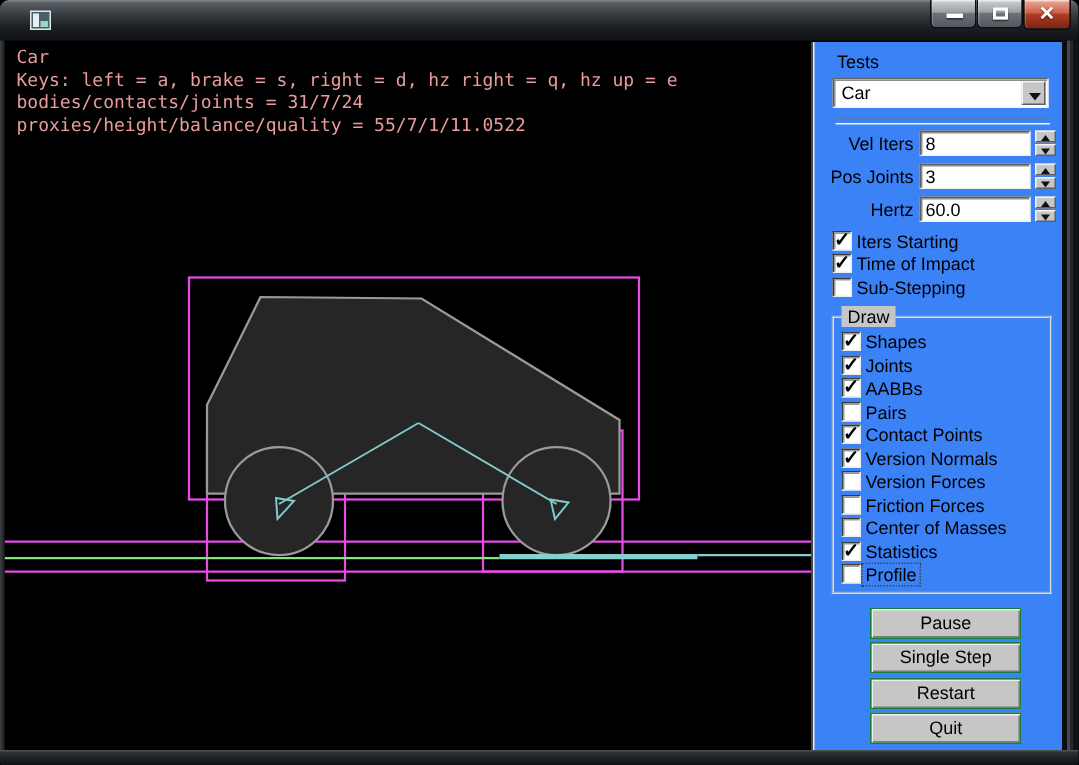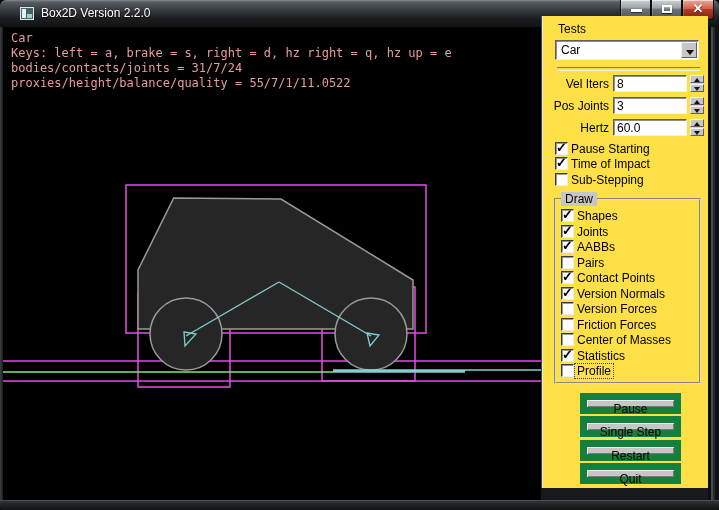--- a/index.html
+++ b/index.html
@@ -42,21 +42,21 @@
     background:linear-gradient(#33383b,#202427 45%,#111315);
     box-shadow:inset 0 1px 0 #4a5054;}
 
   
   #canvas{position:absolute;left:3px;top:28px;width:538px;height:472px;background:#000;}
   #info-text{position:absolute;left:8px;top:3px;color:#ea9c9c;
     font-family:"DejaVu Sans Mono",monospace;font-size:12px;line-height:15px;white-space:pre;}
   #scene{position:absolute;left:0;top:0;}
 
   
-  #panel{position:absolute;left:541px;top:16px;width:167px;height:472px;background:#fde047;
+  #panel{position:absolute;left:541px;top:28px;width:167px;height:472px;background:#3b82f6;
     border-left:1px solid #4a4a4a;box-sizing:border-box;
     box-shadow:inset 1px 0 0 #ebebeb;font-size:12px;color:#000;}
   .plabel{position:absolute;white-space:nowrap;}
   .sunken{background:#fff;border:1px solid;border-color:#5f5f5f #f2f2f2 #f2f2f2 #5f5f5f;
     box-shadow:inset 1px 1px 0 rgba(0,0,0,.45);box-sizing:border-box;}
   #tests-label{left:16px;top:6px;}
   #tests-combo{position:absolute;left:13px;top:24px;width:144px;height:20px;}
   #tests-value{position:absolute;left:5px;top:2px;}
   #combo-arrow-btn{position:absolute;right:1px;top:1px;bottom:1px;width:16px;background:#c6c6c6;
     border:1px solid;border-color:#f2f2f2 #5f5f5f #5f5f5f #f2f2f2;box-sizing:border-box;}
@@ -89,34 +89,33 @@
     font-size:13px;font-weight:bold;color:#000;}
   .cb-box.on .tick{display:block;}
   .cb-lbl{position:absolute;left:16px;top:0px;white-space:nowrap;}
   .cb-lbl.focus{outline:1px dotted #444;padding:0 2px;left:14px;}
 
   #draw-group{position:absolute;left:12px;top:182px;width:147px;height:186px;
     border:2px groove #dcdcdc;box-sizing:border-box;}
   #draw-group-label{position:absolute;left:19px;top:176px;background:#c6c6c6;padding:0 4px;}
 
   .gui-btn{position:absolute;left:38px;width:101px;height:21px;background:#c6c6c6;
-    border:7px solid #15803d;box-sizing:border-box;text-align:center;line-height:19px;
+    border:1px solid #15803d;box-sizing:border-box;text-align:center;line-height:19px;
     box-shadow:inset 1px 1px 0 #f0f0f0, inset -1px -1px 0 #7a7a7a;cursor:default;}
 </style>
 </head>
 <body>
 
 <div id="window">
 
   <div id="titlebar">
     <div id="title-icon">
       <div class="pane"></div>
       <div class="dot"></div>
     </div>
-    <div id="title-text">Box2D Version 2.2.0</div>
     <div class="win-btn" id="btn-min">
       <div class="glyph-min"></div>
     </div>
     <div class="win-btn" id="btn-max">
       <div class="glyph-max"></div>
     </div>
     <div class="win-btn" id="btn-close">
       <div class="glyph-close">✕</div>
     </div>
   </div>
@@ -193,21 +192,21 @@
         <div class="spin-half dn">
             <div class="tri-dn"></div>
           </div>
       </div>
     </div>
 
     <div class="cb-row" style="left:13px;top:126px">
       <span class="cb-box on">
           <span class="tick">✓</span>
         </span>
-      <span class="cb-lbl">Pause Starting</span>
+      <span class="cb-lbl">Iters Starting</span>
     </div>
     <div class="cb-row" style="left:13px;top:141px">
       <span class="cb-box on">
           <span class="tick">✓</span>
         </span>
       <span class="cb-lbl">Time of Impact</span>
     </div>
     <div class="cb-row" style="left:13px;top:157px">
       <span class="cb-box"></span>
       <span class="cb-lbl">Sub-Stepping</span>

